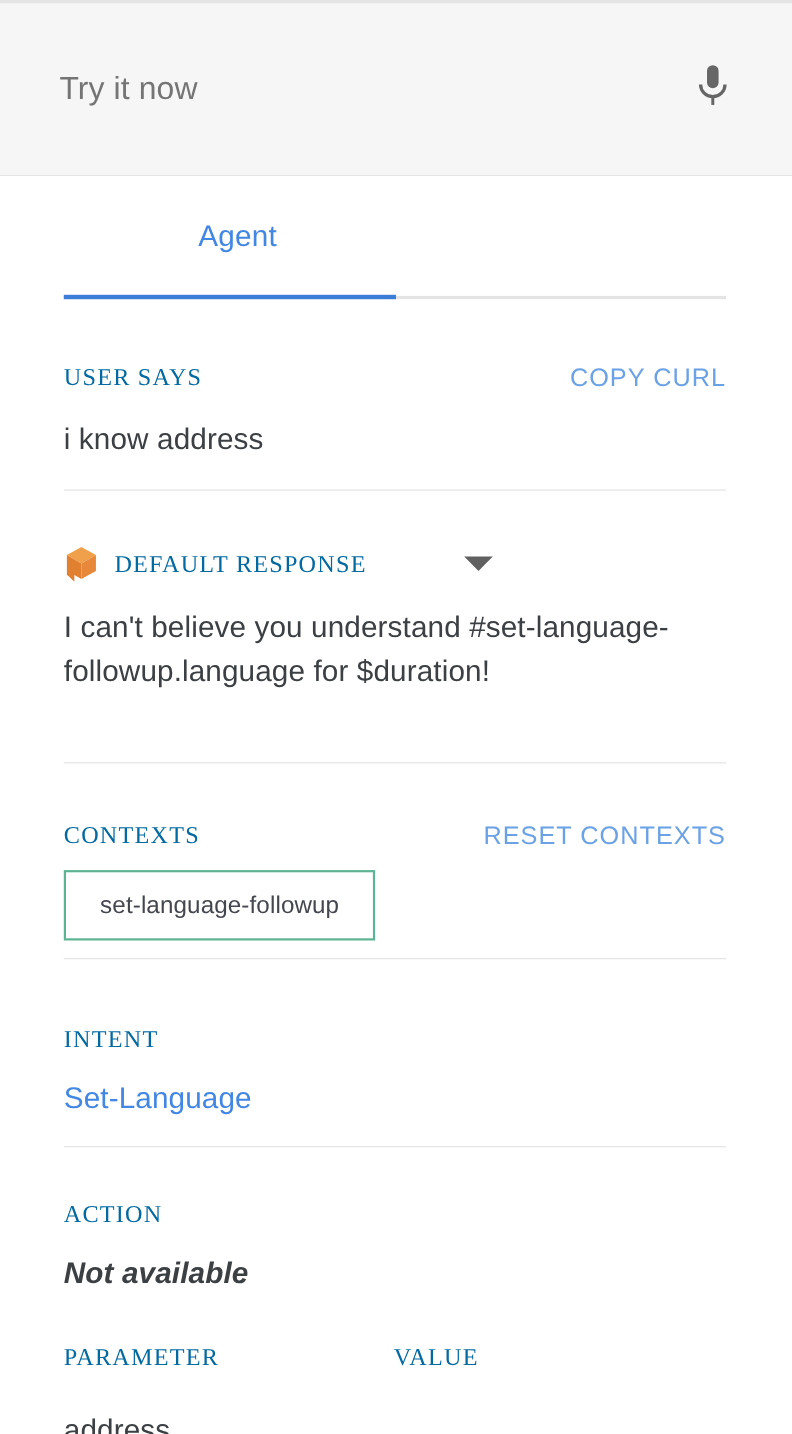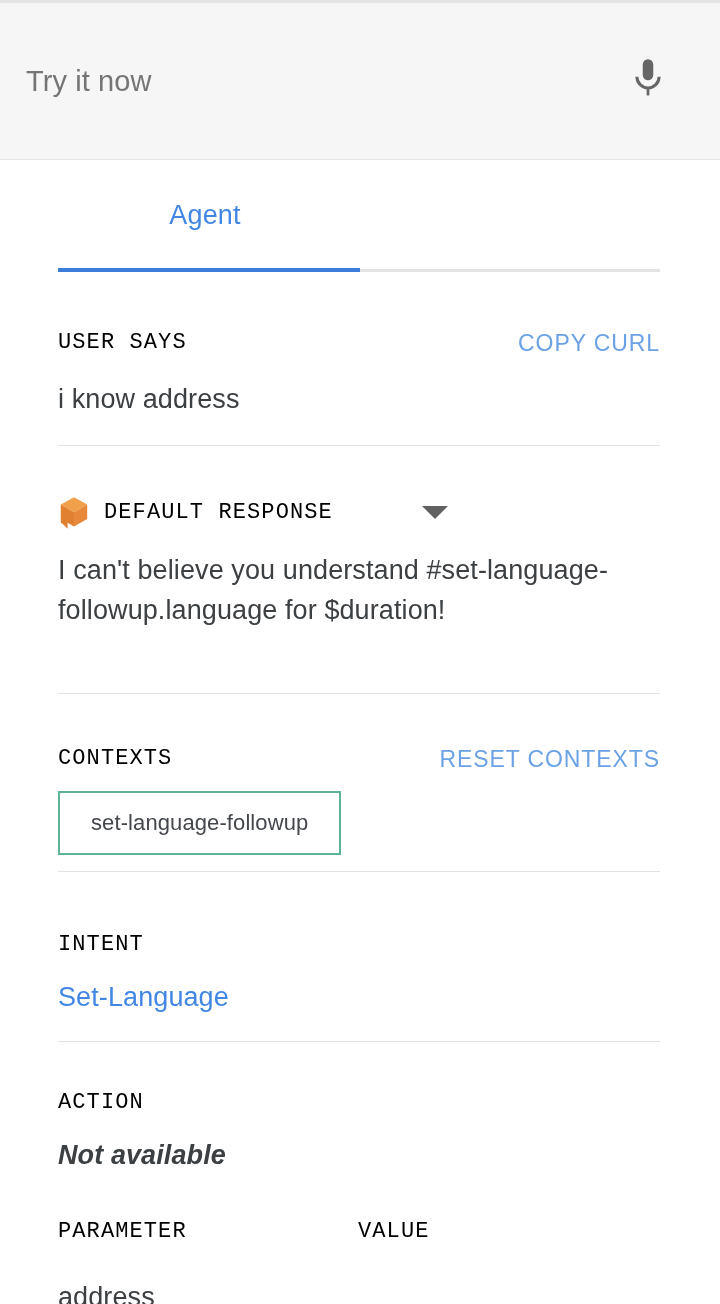--- a/index.html
+++ b/index.html
@@ -25,21 +25,21 @@
     position: absolute;
     top: 0;
     left: 0;
     width: 720px;
     height: 160px;
     background: #f6f6f6;
     border-top: 3px solid #e4e4e4;
     border-bottom: 1px solid #e4e4e4;
     display: flex;
     align-items: center;
-    padding: 0 44px 0 26px;
+    padding: 0 44px 0 54px;
   }
 
   .header-input {
     flex: 1 1 auto;
     font-size: 29px;
     font-weight: 400;
     color: #757575;
     letter-spacing: 0.1px;
     line-height: 1.2;
     background: transparent;
@@ -68,21 +68,21 @@
   .tabbar {
     position: absolute;
     top: 160px;
     left: 0;
     width: 720px;
     height: 113px;
   }
 
   .tab {
     position: absolute;
-    left: 54px;
+    left: 65px;
     top: 0;
     width: 302px;
     height: 110px;
     display: flex;
     align-items: center;
     justify-content: center;
     cursor: pointer;
     background: transparent;
     border: none;
     padding: 0;
@@ -124,23 +124,23 @@
   .section { padding: 0 60px 0 58px; }
 
   .section-head {
     display: flex;
     align-items: flex-start;
     justify-content: space-between;
   }
 
   .field-label {
     font-size: 22px;
-    color: #000000;
+    color: #0369a1;
     letter-spacing: 1.1px;
-    font-family: Liberation Mono, monospace;
+    font-family: Liberation Serif, serif;
     white-space: nowrap;
   }
 
   .action-link {
     font-size: 23px;
     color: #6ba2e6;
     letter-spacing: 0.9px;
     cursor: pointer;
     background: transparent;
     border: none;

